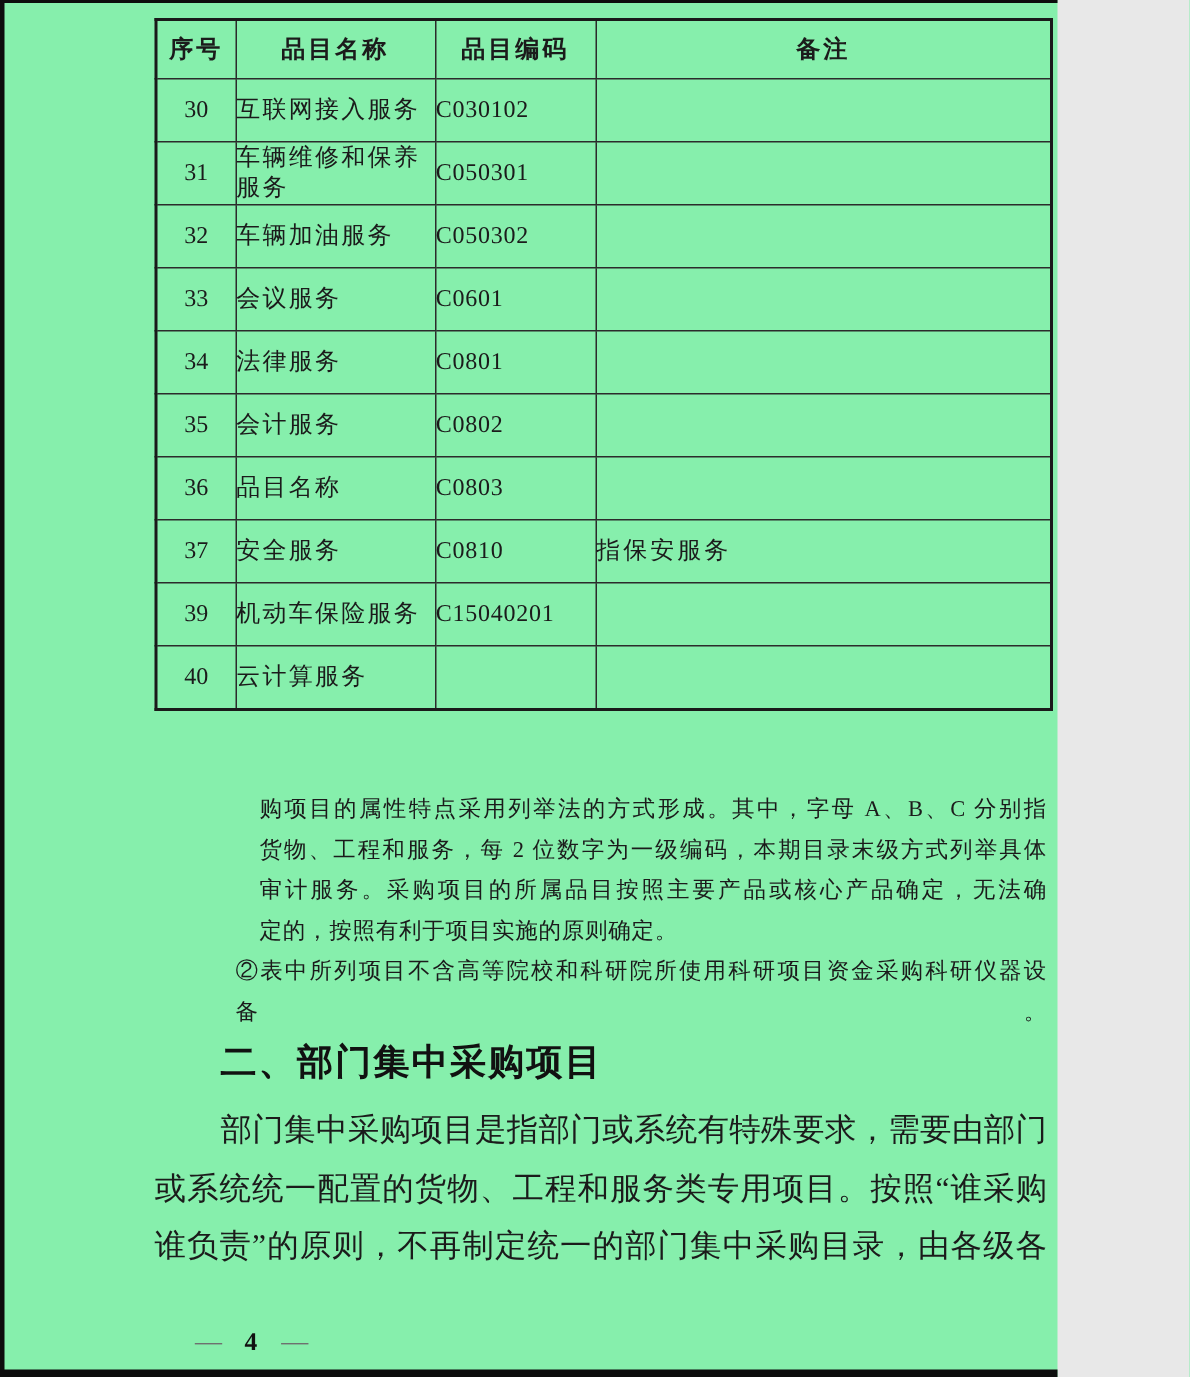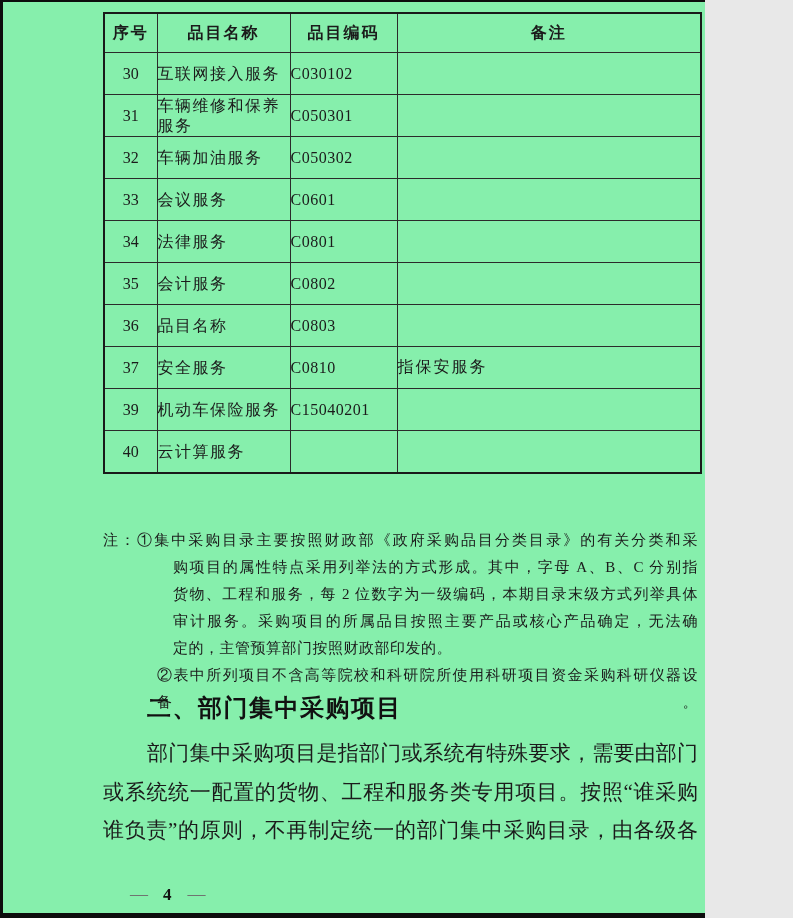--- a/index.html
+++ b/index.html
@@ -181,25 +181,24 @@
         <tr class="row">
           <td class="no">40</td>
           <td class="name">云计算服务</td>
           <td class="code"></td>
           <td class="rem"></td>
         </tr>
       </tbody>
   </table>
 
   <div class="notes">
-    <div class="note-line nl-1 just">注：①集中采购目录主要按照财政部《政府采购品目分类目录》的有关分类和采</div>
     <div class="note-line nl-2 just">购项目的属性特点采用列举法的方式形成。其中，字母 A、B、C 分别指</div>
     <div class="note-line nl-3 just">货物、工程和服务，每 2 位数字为一级编码，本期目录末级方式列举具体</div>
     <div class="note-line nl-4 just">审计服务。采购项目的所属品目按照主要产品或核心产品确定，无法确</div>
-    <div class="note-line nl-5">定的，主管预算部门按照财政部印发的。</div>
+    <div class="note-line nl-5">定的，按照有利于项目实施的原则确定。</div>
     <div class="note-line nl-6 just">②表中所列项目不含高等院校和科研院所使用科研项目资金采购科研仪器设备。</div>
   </div>
 
   <div class="section-heading">二、部门集中采购项目</div>
 
   <div class="body-par">
     <div class="par-line pl-1">部门集中采购项目是指部门或系统有特殊要求，需要由部门</div>
     <div class="par-line">或系统统一配置的货物、工程和服务类专用项目。按照“谁采购</div>
     <div class="par-line">谁负责”的原则，不再制定统一的部门集中采购目录，由各级各</div>
   </div>

